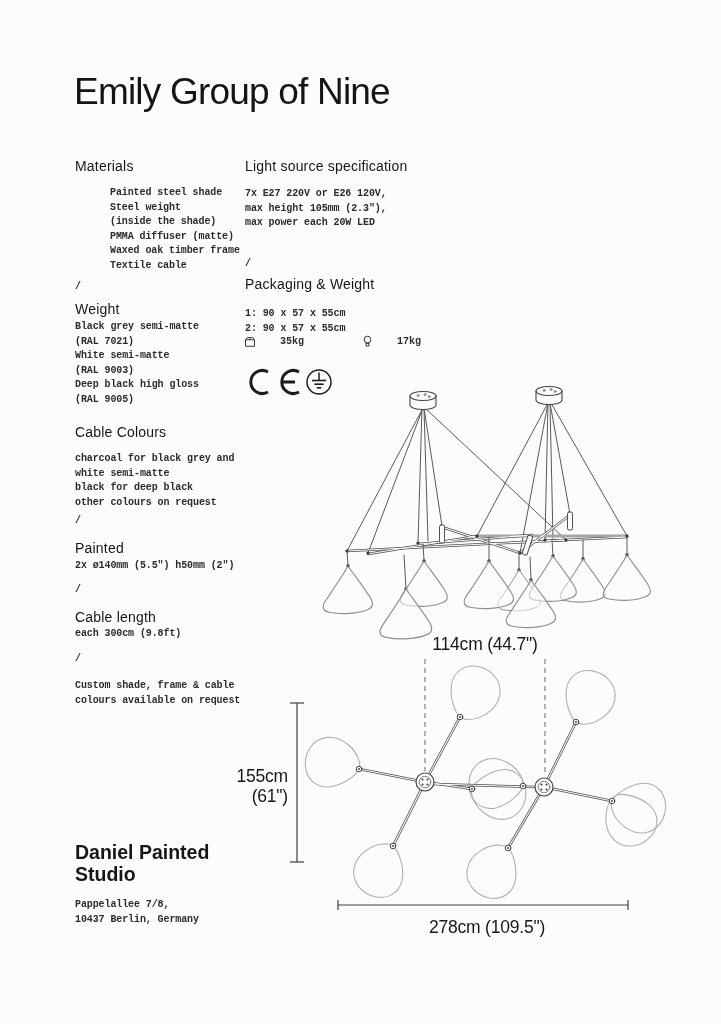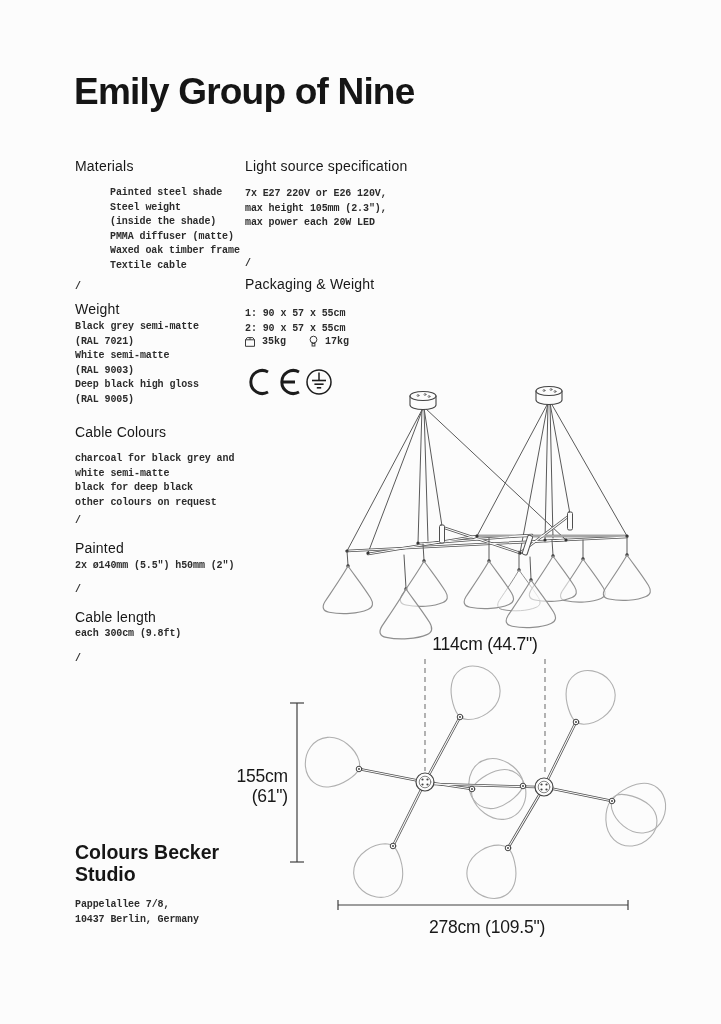--- a/index.html
+++ b/index.html
@@ -3,42 +3,42 @@
 <meta charset="utf-8">
 <style>
   html,body{margin:0;padding:0;background:#e8e8e8;}
   .page{
     position:relative;width:721px;height:1024px;margin:0 auto;
     background:#fcfcfc;overflow:hidden;
     font-family:"Liberation Sans",sans-serif;color:#1e1e1e;
   }
   .abs{position:absolute;}
   .title{
-    font-size:37px;font-weight:700;letter-spacing:-0.8px;color:#151515;
+    font-size:37px;font-weight:400;letter-spacing:-0.8px;color:#151515;
     line-height:1;
   }
   .h{
     font-size:14px;font-weight:400;letter-spacing:0.2px;color:#171717;
     line-height:12px;
   }
   .mono{
     font-family:"Liberation Mono",monospace;font-size:10px;font-weight:700;
     line-height:14.6px;letter-spacing:-0.1px;color:#2c2c2c;white-space:pre-line;
   }
   .slash{
     font-family:"Liberation Mono",monospace;font-size:10px;font-weight:700;color:#2c2c2c;
   }
   .dim{
     font-size:17.5px;font-weight:500;letter-spacing:-0.2px;color:#181818;line-height:20px;
   }
   .studio{
     font-size:19.5px;font-weight:600;letter-spacing:0;color:#161616;line-height:22px;
   }
   .weights{
-    display:flex;align-items:center;gap:6px;
+    display:flex;align-items:center;gap:24px;
     font-family:"Liberation Mono",monospace;font-size:10px;font-weight:700;color:#2c2c2c;
   }
   .weights .gap{width:10px;}
   svg{display:block;}
 </style>
 </head>
 <body>
 
 <div class="page">
 
@@ -69,20 +69,22 @@
   <div class="abs slash" style="left:75px;top:515px;">/</div>
 
   <div class="abs h" style="left:75px;top:542px;">Painted</div>
   <div class="abs mono" style="left:75px;top:559px;width:180px;">2x ø140mm (5.5") h50mm (2")</div>
   <div class="abs slash" style="left:75px;top:584px;">/</div>
 
   <div class="abs h" style="left:75px;top:611px;">Cable length</div>
   <div class="abs mono" style="left:75px;top:627px;width:180px;">each 300cm (9.8ft)</div>
   <div class="abs slash" style="left:75px;top:653px;">/</div>
 
+  <div class="abs mono" style="left:75px;top:679px;width:180px;">Custom shade, frame &amp; cable
+colours available on request</div>
 
   <div class="abs h" style="left:245px;top:160px;">Light source specification</div>
   <div class="abs mono" style="left:245px;top:187px;width:180px;">7x E27 220V or E26 120V,
 max height 105mm (2.3"),
 max power each 20W LED</div>
   <div class="abs slash" style="left:245px;top:258px;">/</div>
 
   <div class="abs h" style="left:245px;top:278px;">Packaging &amp; Weight</div>
   <div class="abs mono" style="left:245px;top:307px;width:180px;">1: 90 x 57 x 55cm
 2: 90 x 57 x 55cm</div>
@@ -320,19 +322,19 @@
   </svg>
 
   <div class="abs dim" style="left:405px;top:634px;width:160px;text-align:center;">114cm (44.7")</div>
   <div class="abs dim" style="left:205px;top:766px;width:83px;text-align:right;">
     <div>155cm</div>
     <div>(61")</div>
   </div>
   <div class="abs dim" style="left:397px;top:917px;width:180px;text-align:center;">278cm (109.5")</div>
 
   <div class="abs studio" style="left:75px;top:841px;">
-    <div>Colours Becker</div>
+    <div>Daniel Painted</div>
     <div>Studio</div>
   </div>
   <div class="abs mono" style="left:75px;top:898px;width:180px;">Pappelallee 7/8,
 10437 Berlin, Germany</div>
 
 </div>
 
 </body></html>

